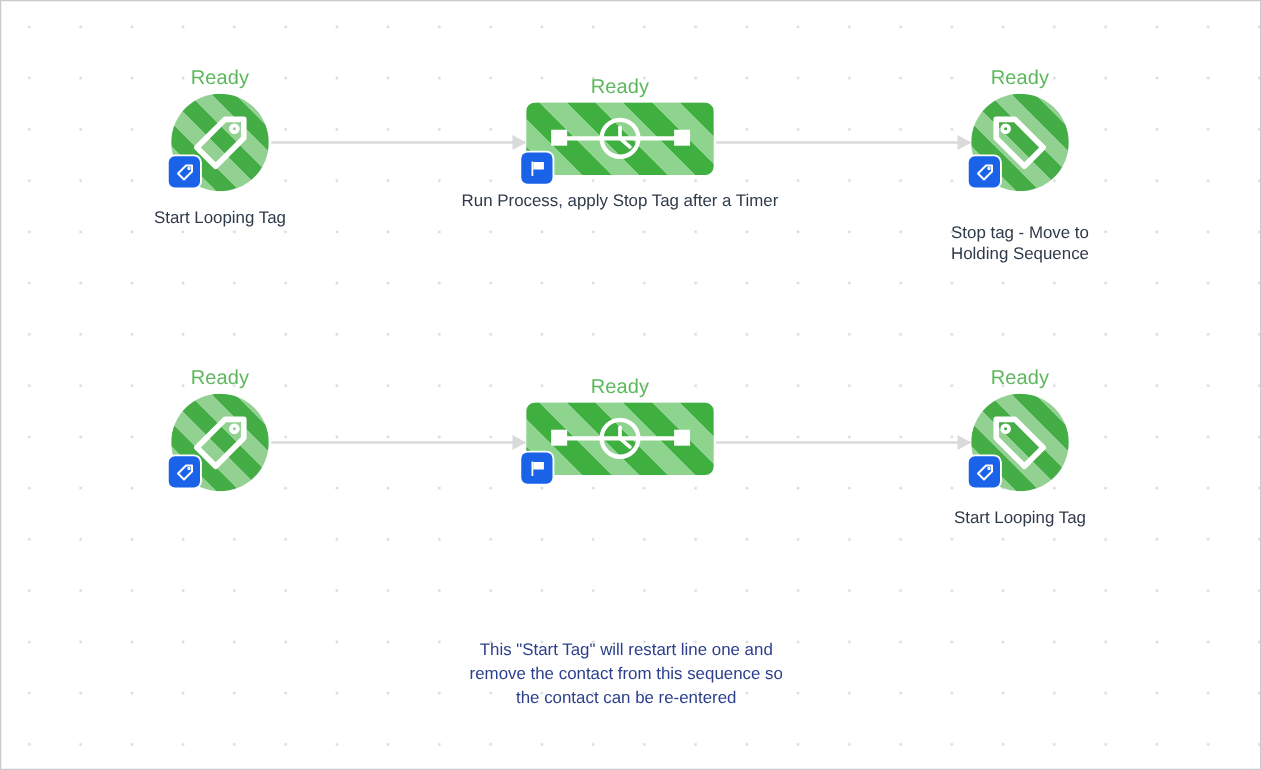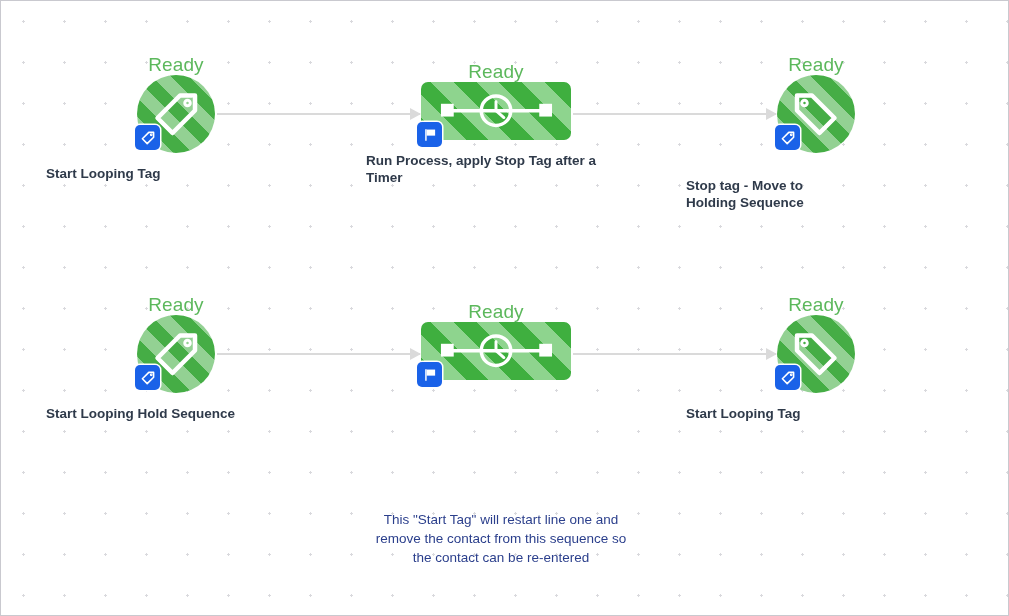--- a/index.html
+++ b/index.html
@@ -44,33 +44,33 @@
 
   
   .node {
     position: absolute;
   }
   .status {
     position: absolute;
     left: 50%;
     transform: translateX(-50%);
     white-space: nowrap;
-    font-size: 19px;
+    font-size: 16px;
     color: #5cb85c;
     letter-spacing: .1px;
   }
   .caption {
     position: absolute;
     left: 50%;
     transform: translateX(-50%);
+    text-align: center;
     font-size: 13.5px;
     color: #2f3a4a;
     line-height: 17px;
     white-space: pre-line;
-    font-weight: bold;
   }
 
   
   .shape-circle {
     position: absolute;
     width: 78px;
     height: 78px;
     border-radius: 50%;
     overflow: hidden;
     background-color: #8ed08e;
@@ -216,21 +216,20 @@
             </g>
           </svg>
         </div>
       </div>
       <div class="badge" style="left: -2px; top: 50px;">
         <svg viewBox="0 0 100 100" width="16" height="16">
           <path d="M55 15 H85 V45 L45 85 L15 55 Z" fill="none" stroke="#ffffff" stroke-width="10" stroke-linejoin="round"></path>
           <circle cx="70" cy="30" r="5" fill="none" stroke="#ffffff" stroke-width="7"></circle>
         </svg>
       </div>
-      <div class="caption" style="top: 90px; width: 260px;">Start Looping Hold Sequence</div>
     </div>
     <div class="node" style="left: 420px; top: 321px; width: 150px; height: 58px;">
       <div class="status" style="top: -21px;">Ready</div>
       <div class="shape-rect">
         <div class="glyph">
           <svg viewBox="0 0 120 40" width="118" height="39.333333333333336">
             <line x1="10" y1="20" x2="110" y2="20" stroke="#ffffff" stroke-width="3.5"></line>
             <rect x="4" y="13" width="13" height="13" fill="#ffffff"></rect>
             <rect x="104" y="13" width="13" height="13" fill="#ffffff"></rect>
             <circle cx="60" cy="20" r="15" fill="none" stroke="#ffffff" stroke-width="3.5"></circle>

